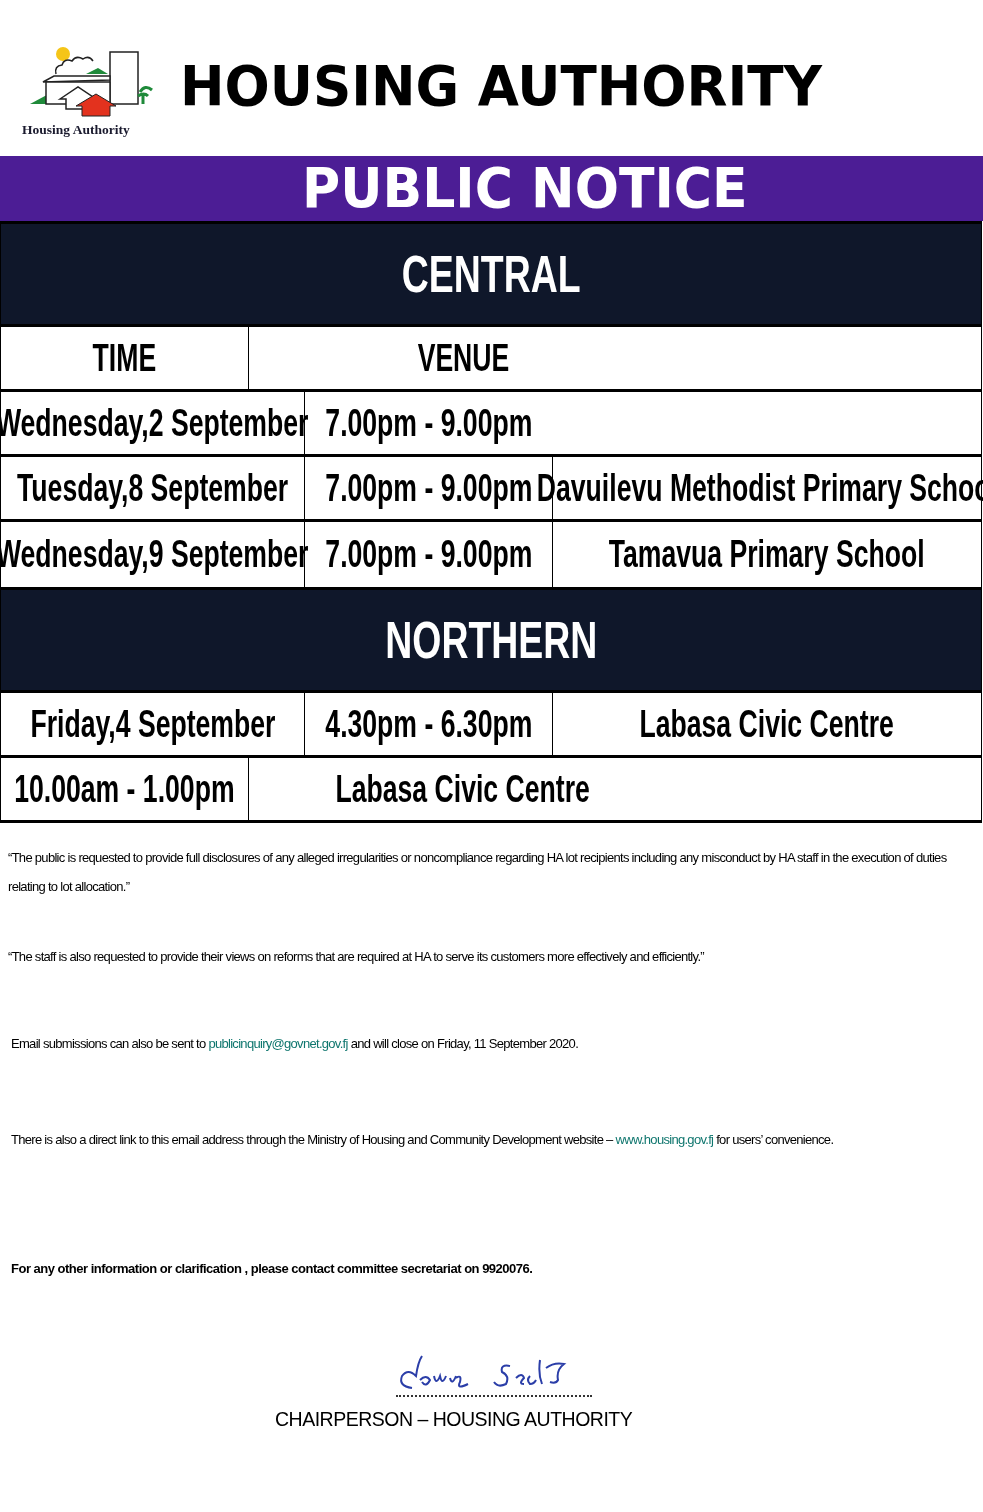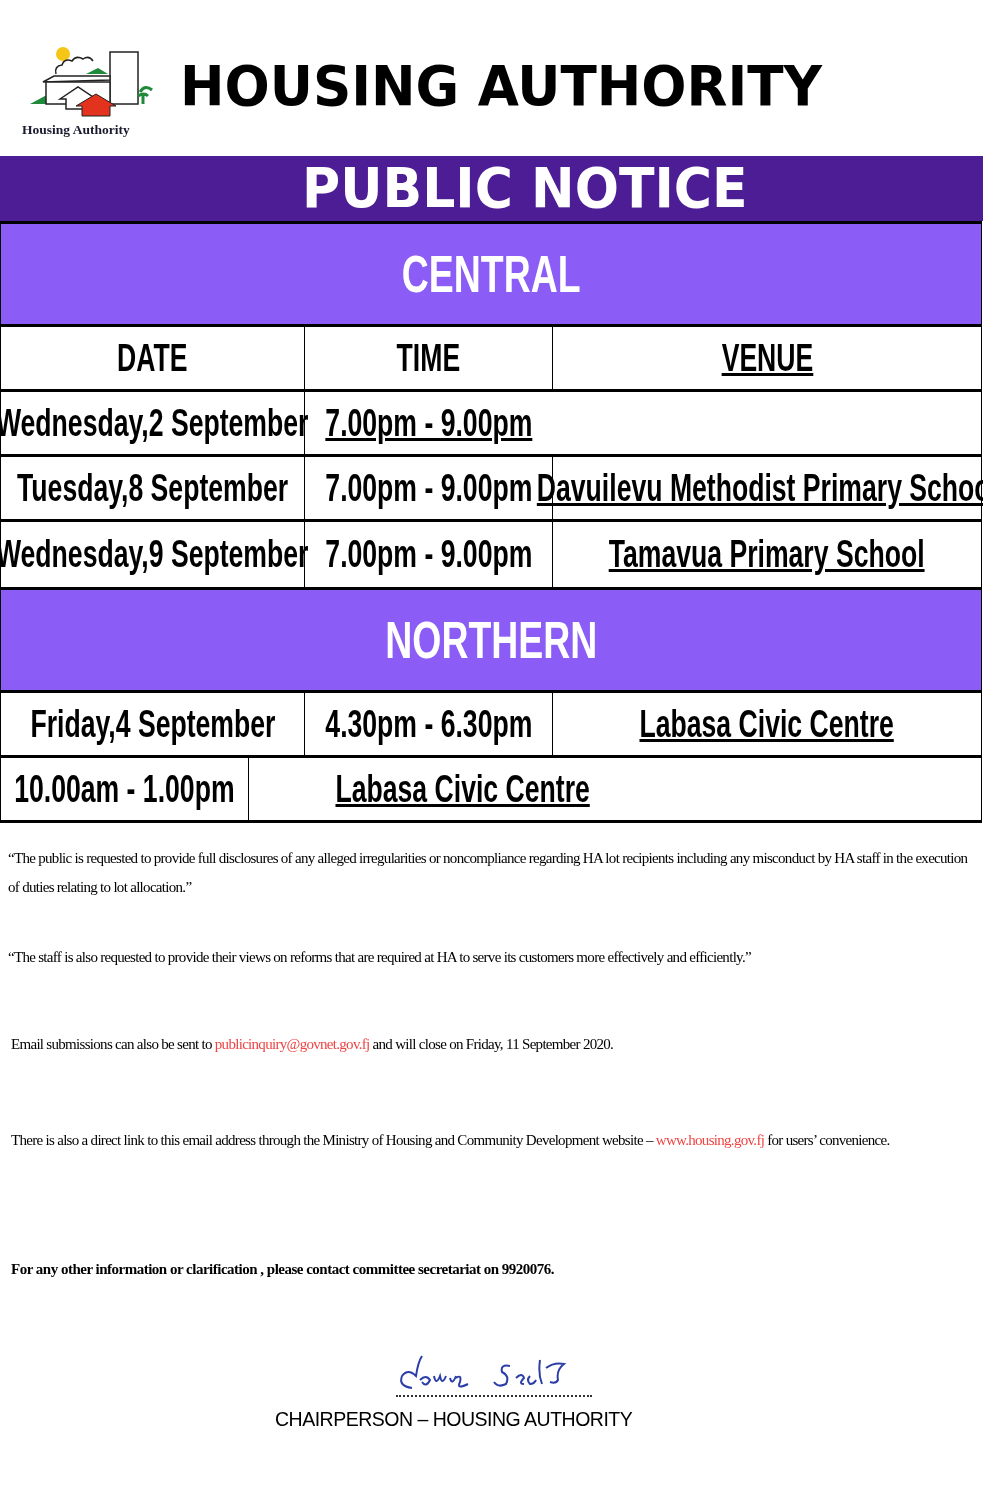--- a/index.html
+++ b/index.html
@@ -9,32 +9,32 @@
   .logo { position: absolute; left: 18px; top: 44px; width: 150px; height: 96px; }
   .logo svg { position: absolute; left: 10px; top: 0; }
   .logo-text { position: absolute; left: 4px; top: 78px; font-family: "Liberation Serif", serif; font-weight: bold; font-size: 13.5px; color: #1a1a2e; white-space: nowrap; }
 
   .org-title { position: absolute; left: 180px; top: 58px; font-family: "DejaVu Sans", sans-serif; font-weight: bold; font-size: 56px; letter-spacing: 0px; transform: scaleX(0.95); transform-origin: left top; white-space: nowrap; line-height: 1; }
 
   .banner-green { position: absolute; left: 0; top: 156px; width: 983px; height: 65px; background: #4c1d95; }
   .banner-green span { position: absolute; left: 302px; top: 2px; font-family: "DejaVu Sans", sans-serif; font-weight: bold; font-size: 56px; color: #fff; line-height: 60px; transform: scaleX(0.93); transform-origin: left top; white-space: nowrap; }
 
   .schedule { position: absolute; left: 0; top: 221px; width: 982px; }
-  .region-head { height: 106px; background: #8b5cf6; border-top: 3px solid #000; border-bottom: 3px solid #000; border-left: 1px solid #000; border-right: 1px solid #000; display: flex; align-items: center; justify-content: center; }
+  .region-head { height: 106px; background: #0f172a; border-top: 3px solid #000; border-bottom: 3px solid #000; border-left: 1px solid #000; border-right: 1px solid #000; display: flex; align-items: center; justify-content: center; }
   .region-head span { font-family: "Liberation Sans", sans-serif; font-weight: bold; font-size: 52px; color: #fff; transform: scaleX(0.72); display: inline-block; white-space: nowrap; }
 
   .row { display: flex; height: 65px; border-bottom: 3px solid #000; border-left: 1px solid #000; border-right: 1px solid #000; }
   .cell { display: flex; align-items: center; justify-content: center; border-right: 1px solid #000; overflow: visible; }
-  .cell:last-child { border-right: none; text-decoration: underline; }
+  .cell:last-child { border-right: none; }
   .c1 { width: 304px; } .c2 { width: 248px; } .c3 { width: 428px; }
   .cell span { font-family: "Liberation Sans", sans-serif; font-weight: bold; font-size: 38px; transform: scaleX(0.7); display: inline-block; white-space: nowrap; }
   .row.header .cell span { font-size: 38px; }
 
-  .para { position: absolute; left: 8px; width: 960px; font-family: Liberation Serif, serif; font-size: 15px; line-height: 28.5px; letter-spacing: -0.7px; color: #000; }
-  .link { color: #ef4444; }
+  .para { position: absolute; left: 8px; width: 960px; font-family: Liberation Sans, sans-serif; font-size: 13px; line-height: 28.5px; letter-spacing: -0.7px; color: #000; }
+  .link { color: #0f766e; }
   .bold { font-weight: bold; letter-spacing: -0.5px; }
 
   .signature { position: absolute; left: 390px; top: 1350px; width: 210px; height: 50px; }
   .sig-dots { position: absolute; left: 396px; top: 1395px; width: 196px; border-top: 2px dotted #333; }
   .sign-title { position: absolute; left: 275px; top: 1408px; font-family: "Liberation Sans", sans-serif; font-size: 19.5px; letter-spacing: -0.5px; white-space: nowrap; }
 </style>
 </head>
 <body>
 
 <div class="logo">
@@ -57,23 +57,20 @@
 
 <div class="banner-green">
   <span>PUBLIC NOTICE</span>
 </div>
 
 <div class="schedule">
   <div class="region-head">
     <span>CENTRAL</span>
   </div>
   <div class="row header">
-    <div class="cell c1">
-        <span>DATE</span>
-      </div>
     <div class="cell c2">
         <span>TIME</span>
       </div>
     <div class="cell c3">
         <span>VENUE</span>
       </div>
   </div>
   <div class="row">
     <div class="cell c1">
         <span>Wednesday,2 September</span>

